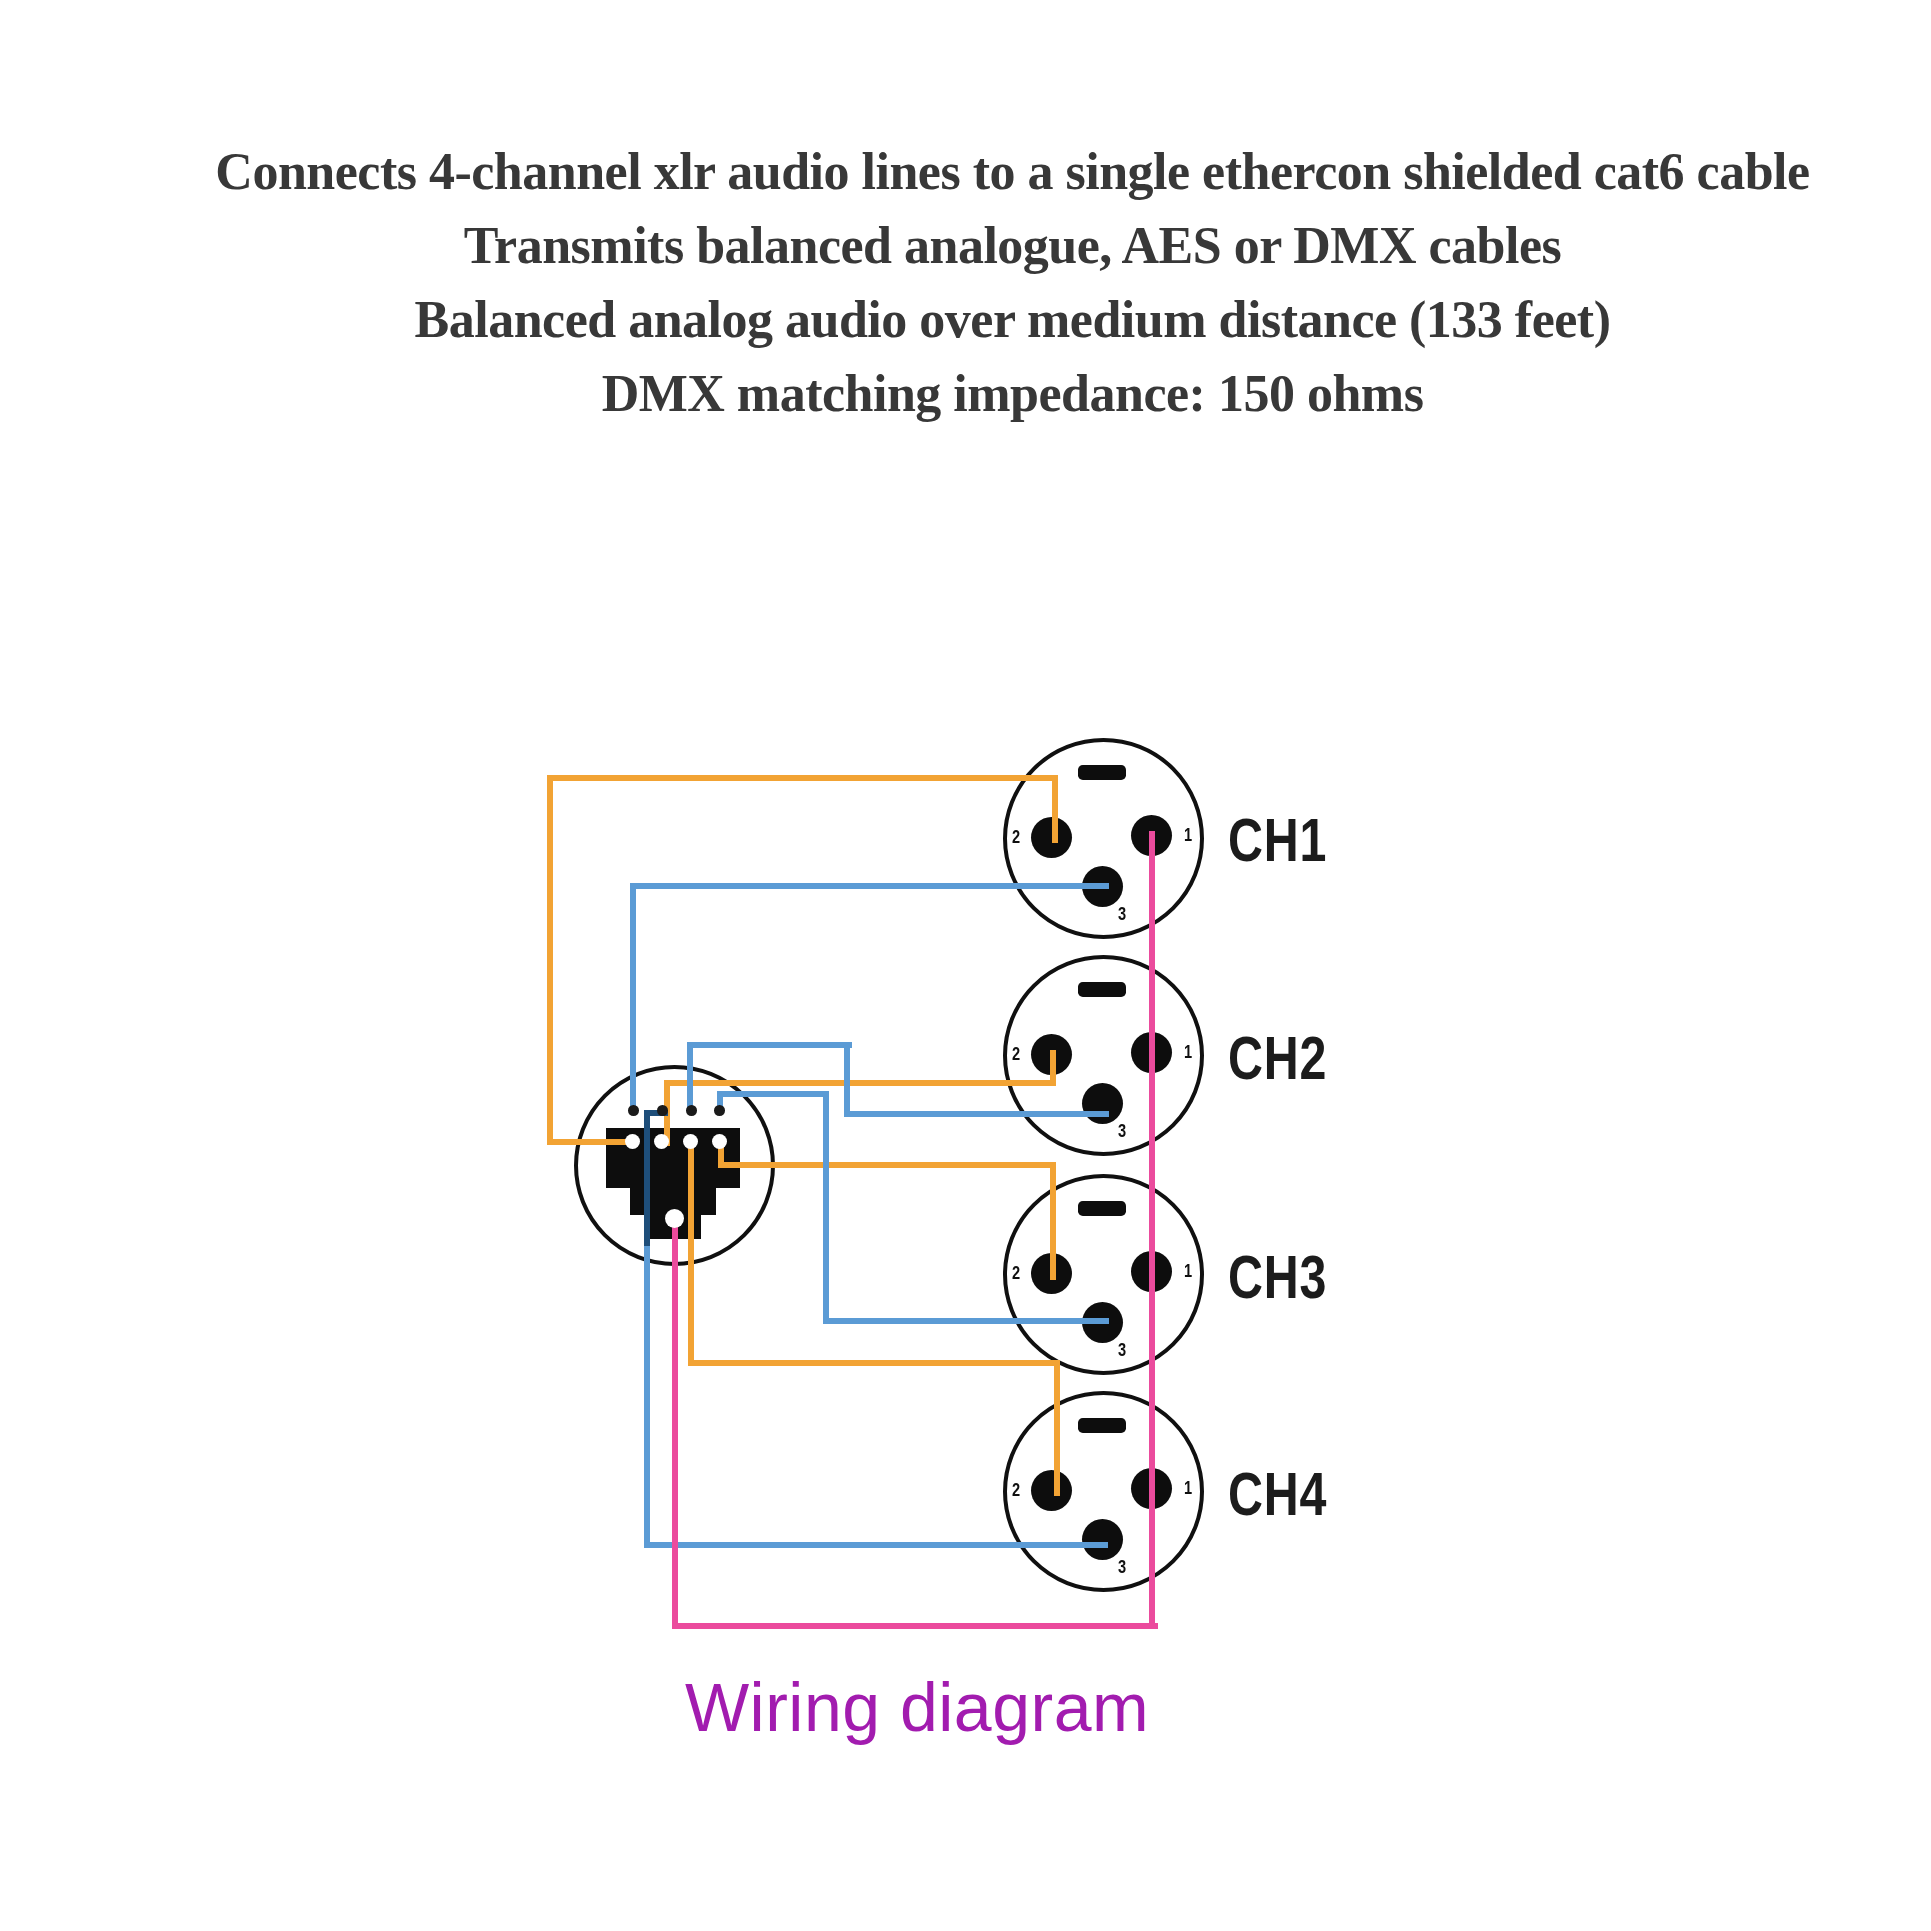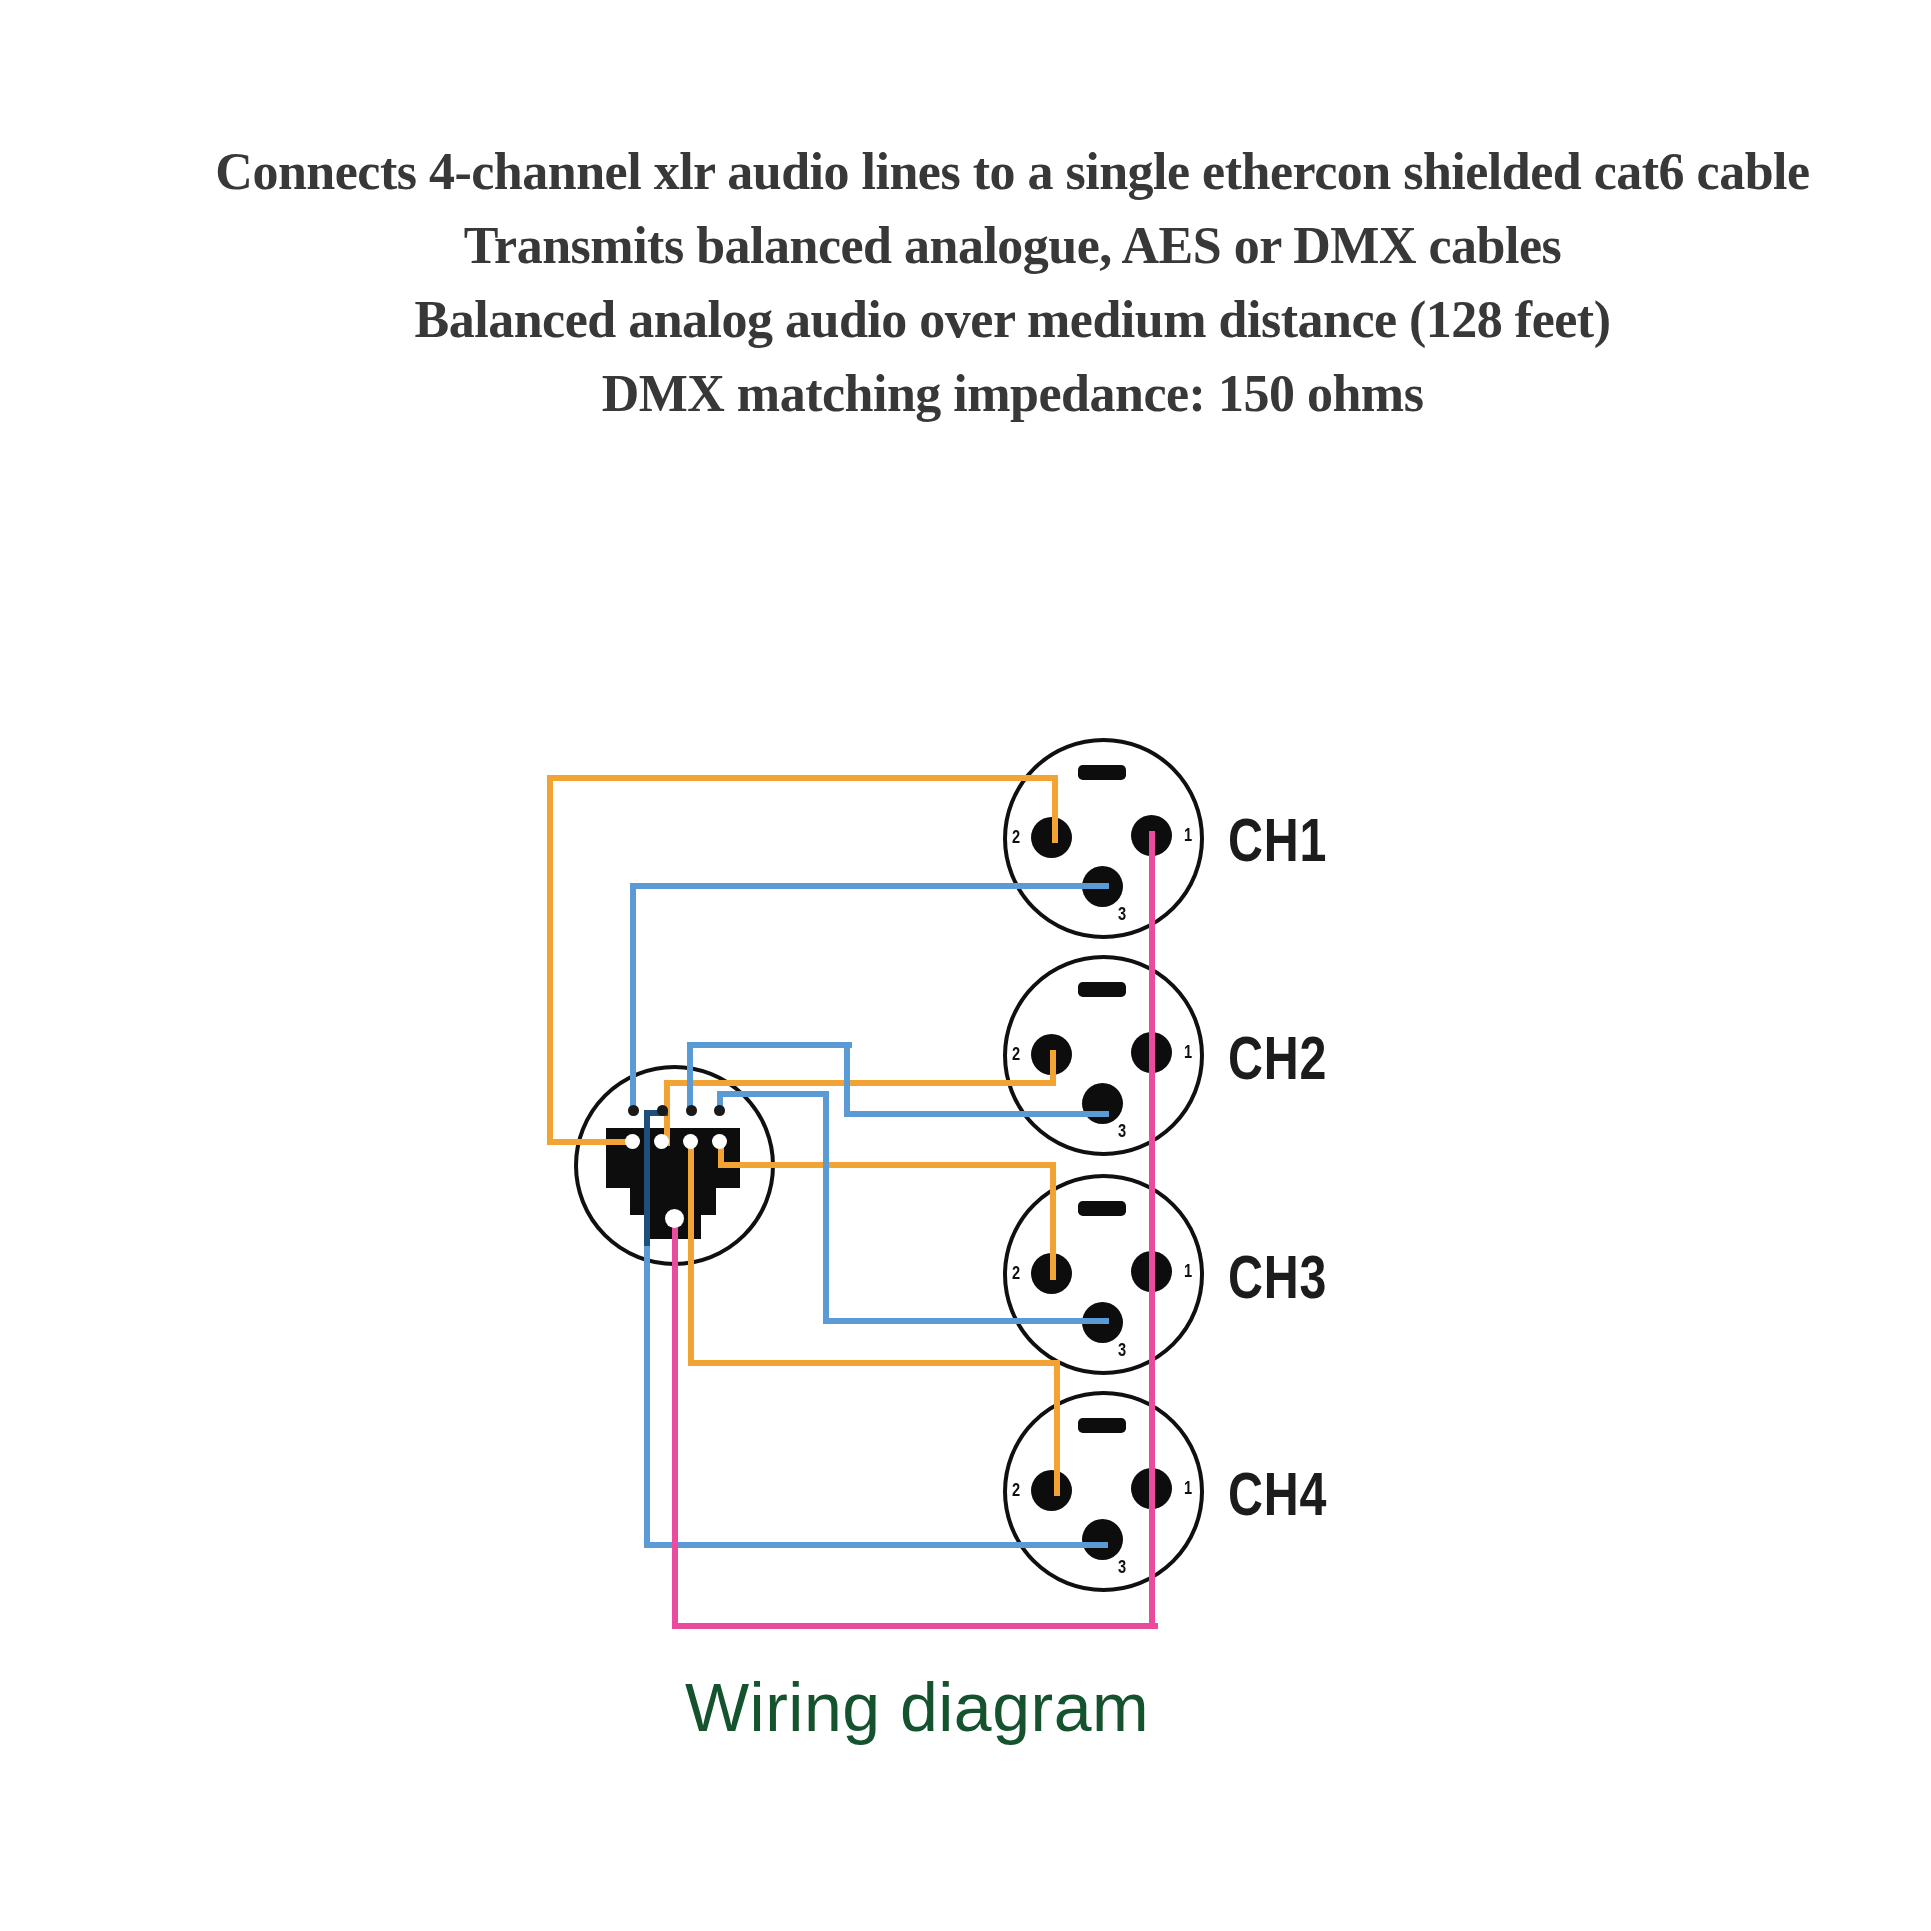--- a/index.html
+++ b/index.html
@@ -45,32 +45,32 @@
              clip-path:polygon(0 0,134px 0,134px 60px,110px 60px,110px 87px,
                                95px 87px,95px 111px,40px 111px,40px 87px,
                                24px 87px,24px 60px,0 60px);}
   .hole{position:absolute;width:15.4px;height:15.4px;border-radius:50%;
         background:#ffffff;z-index:4;}
   .hole.big{width:19.3px;height:19.3px;}
   .rdot{position:absolute;width:10.6px;height:10.6px;border-radius:50%;
         background:#1a1a1a;z-index:4;}
 
   #caption{position:absolute;left:579px;top:1668px;width:676px;
-           text-align:center;font-size:68px;font-weight:500;color:#14532d;
+           text-align:center;font-size:68px;font-weight:500;color:#a21caf;
            letter-spacing:0.5px;}
 </style>
 </head>
 <body>
 
 <div id="page">
 
   <div id="features">
     <div>Connects 4-channel xlr audio lines to a single ethercon shielded cat6 cable</div>
     <div>Transmits balanced analogue, AES or DMX cables</div>
-    <div>Balanced analog audio over medium distance (128 feet)</div>
+    <div>Balanced analog audio over medium distance (133 feet)</div>
     <div>DMX matching impedance: 150 ohms</div>
   </div>
 
   <div class="circle" style="left:574px;top:1065px;width:201px;height:201px;"></div>
   <div class="rj45-jack"></div>
 
   <div class="rdot" style="left:628px;top:1105px;"></div>
   <div class="rdot" style="left:657px;top:1105px;"></div>
   <div class="rdot" style="left:686px;top:1105px;"></div>
   <div class="rdot" style="left:714px;top:1105px;"></div>

